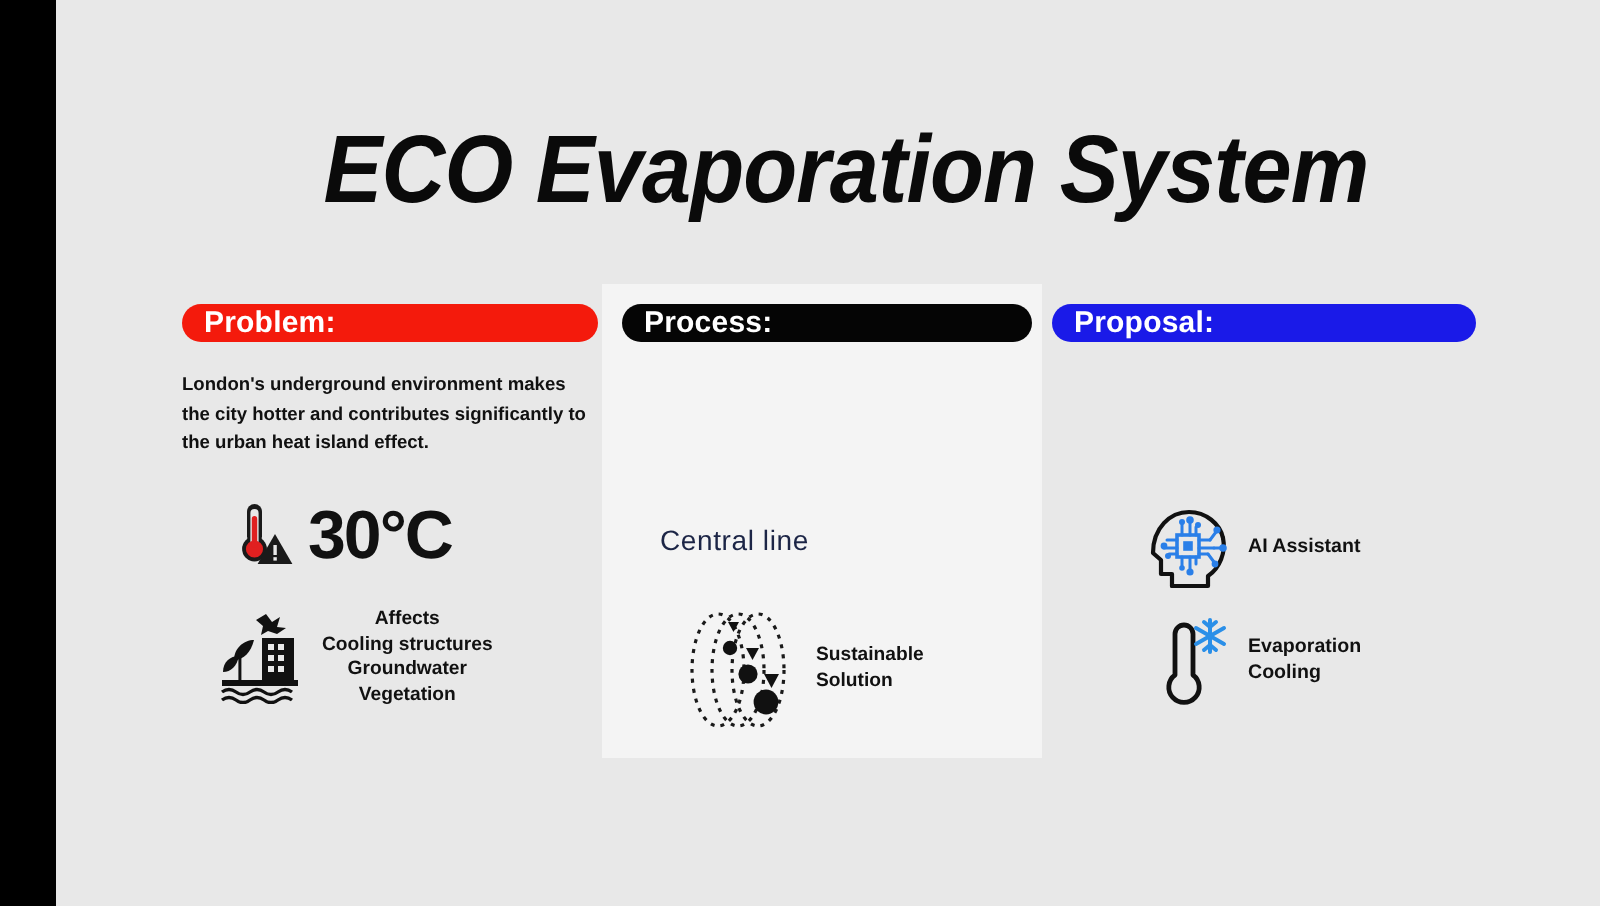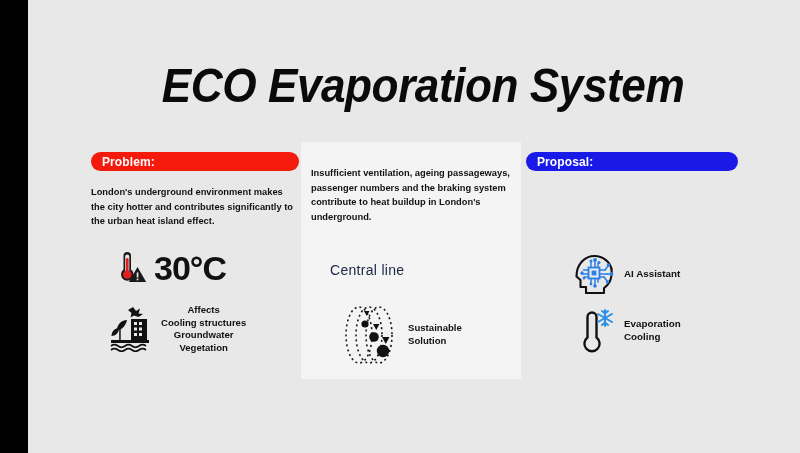--- a/index.html
+++ b/index.html
@@ -49,21 +49,21 @@
   #col-problem  { left: 68px;  width: 208px; }
   #col-process  { left: 288px; width: 205px; }
   #col-proposal { left: 503px; width: 212px; }
 
   .pill {
     height: 19px;
     border-radius: 10px;
     display: flex; align-items: center;
     padding-left: 11px;
     color: #fff;
-    font-size: 12px;
+    font-size: 15px;
     font-weight: bold;
     letter-spacing: 0.1px;
   }
   .pill-problem  { background: #f41a0c; }
   .pill-process  { background: #050505; }
   .pill-proposal { background: #1a1ae8; }
 
   .body-text {
     margin-top: 14px;
     font-size: 9.3px;
@@ -176,21 +176,23 @@
     </svg>
     <div id="affects-list">
       <div>Affects</div>
       <div>Cooling structures</div>
       <div>Groundwater</div>
       <div>Vegetation</div>
     </div>
   </div>
 
   <div class="col" id="col-process">
-    <div class="body-text">Insufficient ventilation, ageing passageways, passenger numbers and the braking system contribute to heat buildup in London's underground.</div>
+    <div class="pill pill-process">
+      <span>Process:</span>
+    </div>
   </div>
 
   <div id="central-line">Central line</div>
 
   <div id="sustain-row">
     <svg width="56" height="62" viewBox="0 0 56 62">
       <ellipse cx="16" cy="31" rx="13" ry="28" fill="none" stroke="#1a1a1a" stroke-width="1.6" stroke-dasharray="2 3"></ellipse>
       <ellipse cx="26" cy="31" rx="13" ry="28" fill="none" stroke="#1a1a1a" stroke-width="1.6" stroke-dasharray="2 3"></ellipse>
       <ellipse cx="36" cy="31" rx="13" ry="28" fill="none" stroke="#1a1a1a" stroke-width="1.6" stroke-dasharray="2 3"></ellipse>
       <circle cx="22" cy="20" r="3.6" fill="#111"></circle>

